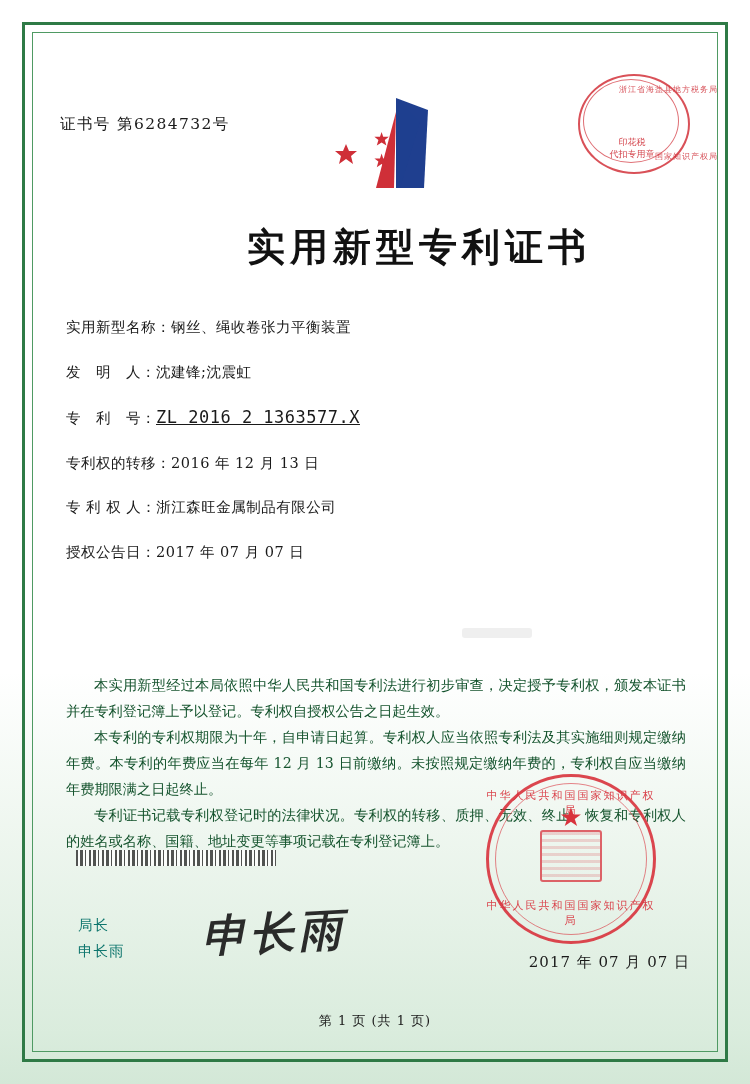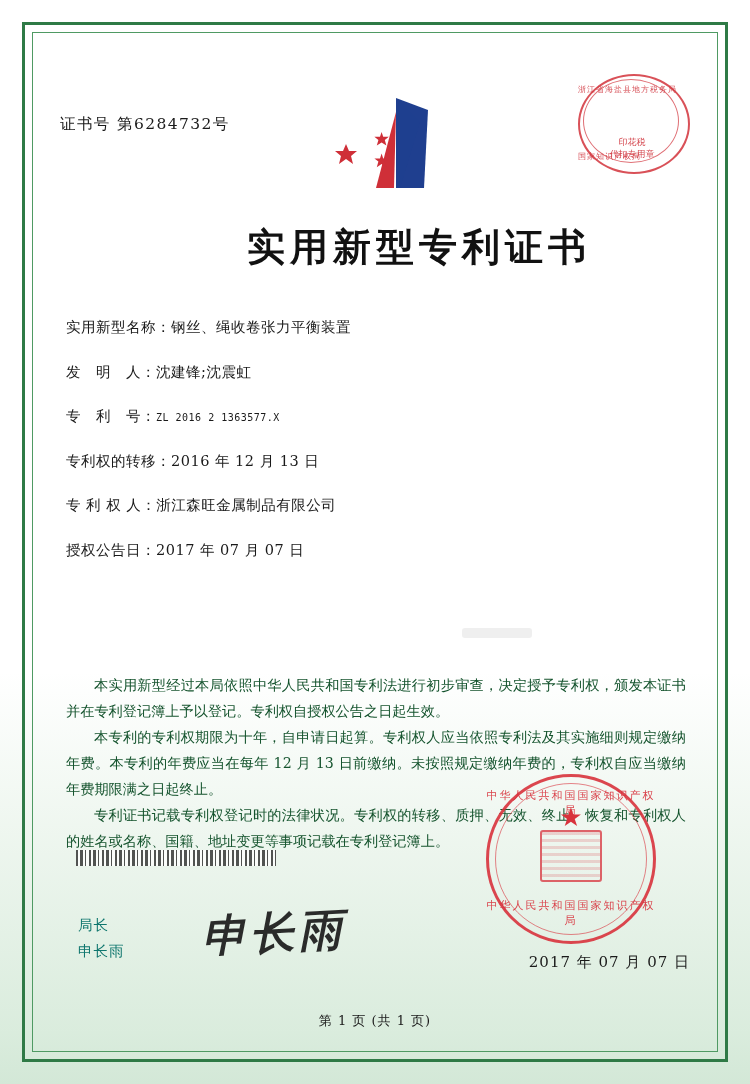--- a/index.html
+++ b/index.html
@@ -100,25 +100,26 @@
     color: #cf2f38;
     font-size: 9px;
     line-height: 11.5px;
     font-family: "DejaVu Serif", serif;
     opacity: 0.9;
     margin-top: 29px;
   }
   .seal-top .arc {
     position: absolute;
     width: 100%;
-    text-align: left;
+    text-align: right;
     color: #cf2f38;
     font-size: 8px;
     letter-spacing: 1px;
     opacity: 0.85;
+    margin-left: 32px;
   }
   .seal-top .arc-top { top: 10px; }
   .seal-top .arc-bottom { bottom: 8px; }
 
   .title {
     position: absolute;
     left: 0;
     top: 190px;
     width: 686px;
     text-align: center;
@@ -145,21 +146,22 @@
   }
   .field-label {
     display: inline-block;
     letter-spacing: 0.5px;
   }
   .field-value {
     letter-spacing: 0.5px;
   }
   .field-value.mono {
     font-family: "DejaVu Sans Mono", monospace;
-    font-size: 10px;
+    font-size: 17px;
+    text-decoration: underline;
   }
 
   .body-text {
     position: absolute;
     left: 34px;
     top: 640px;
     width: 620px;
     font-size: 14.2px;
     line-height: 26px;
     color: #14532d;

